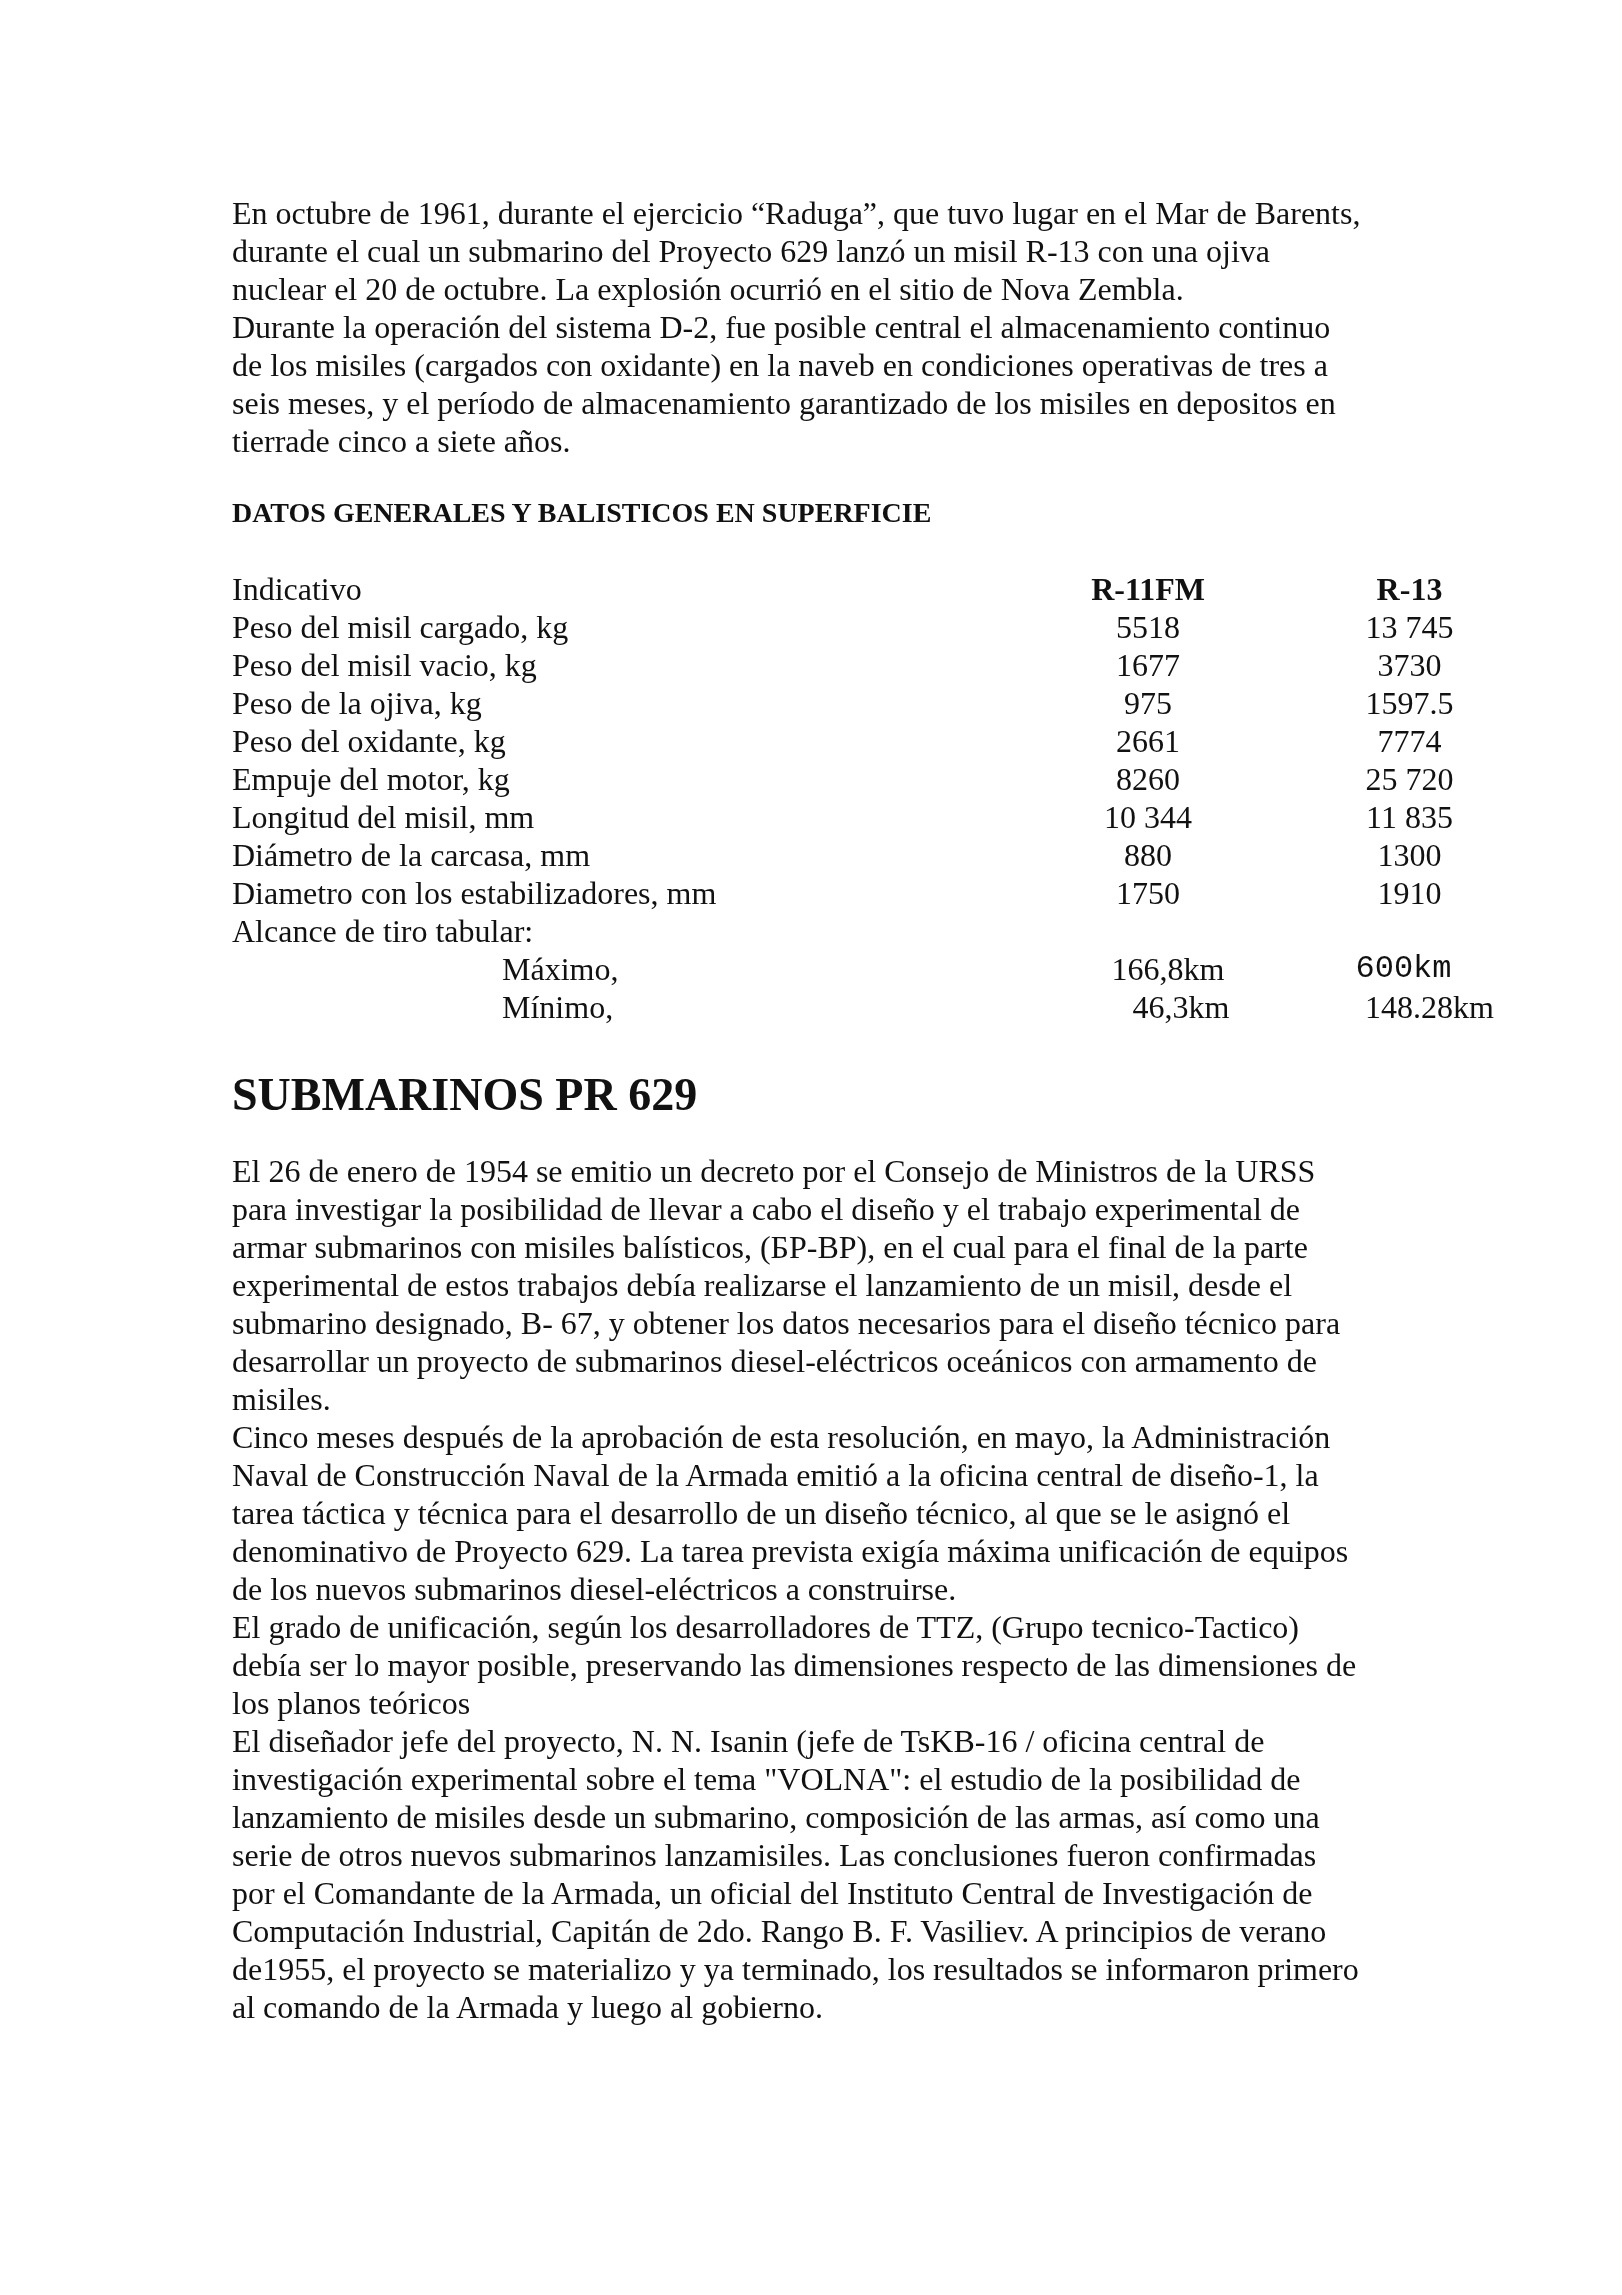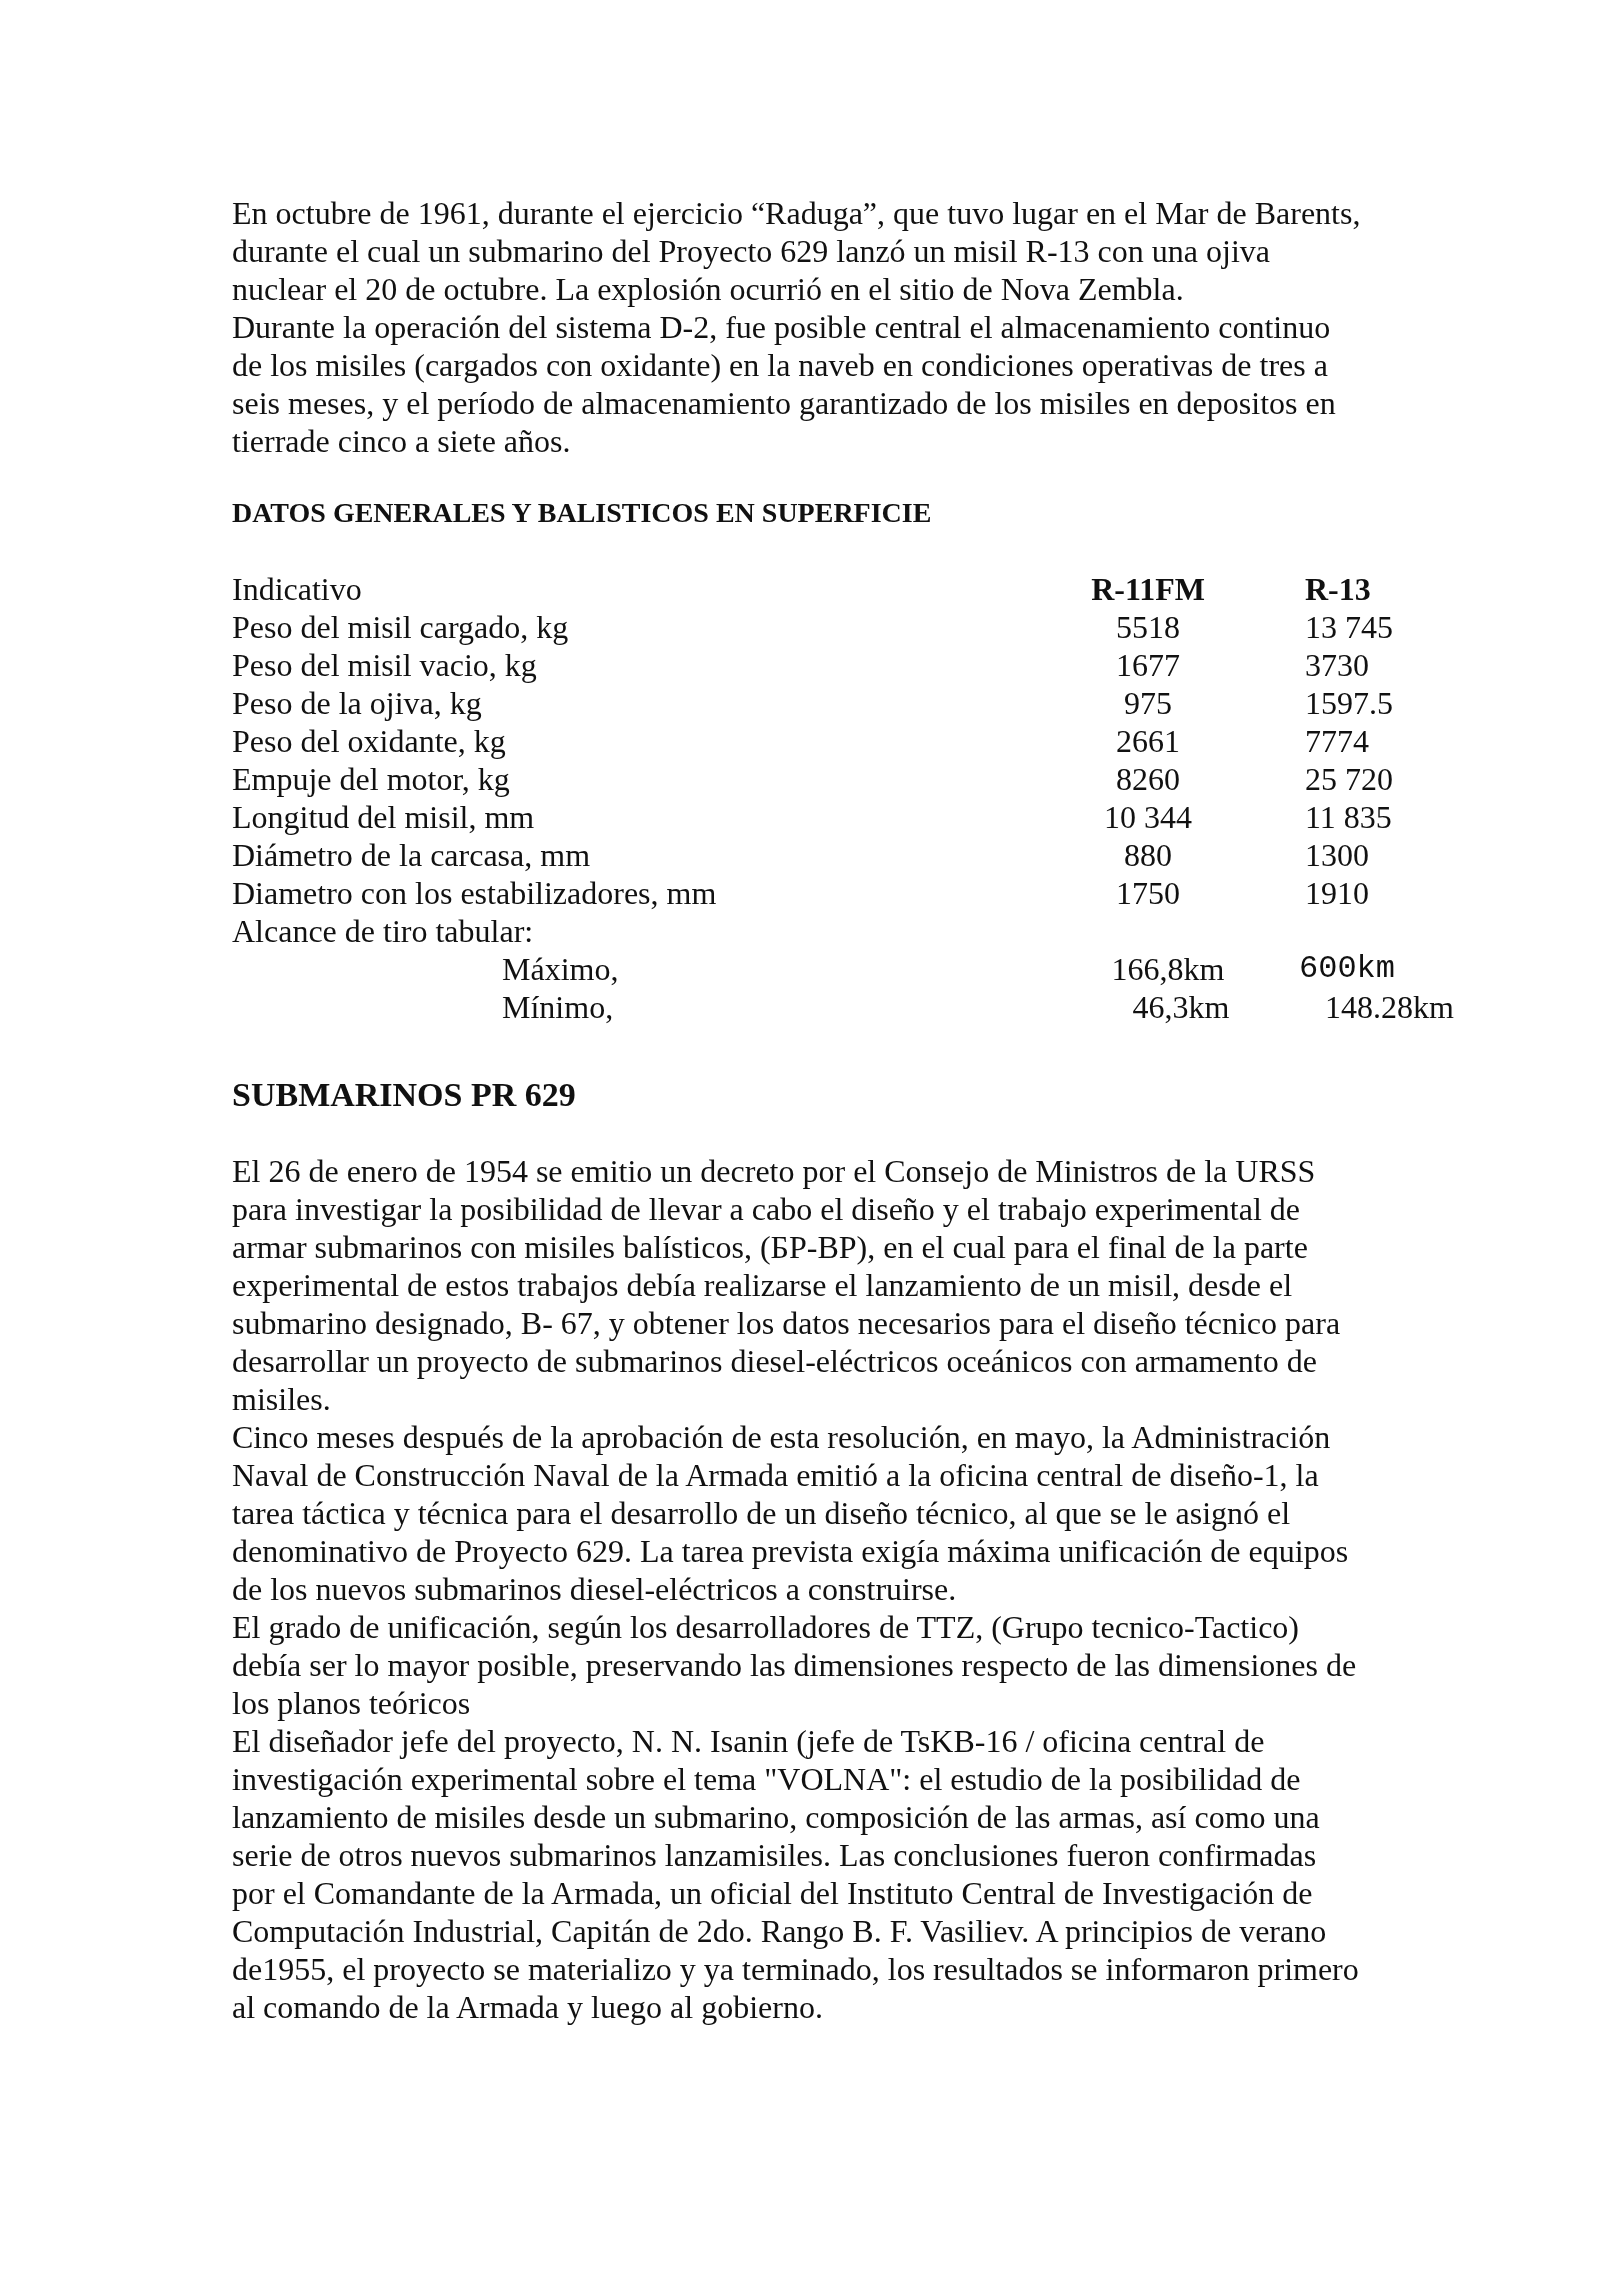--- a/index.html
+++ b/index.html
@@ -13,24 +13,24 @@
   .para { margin: 0; }
   .h-table {
     font-weight: bold; font-size: 28px; line-height: 38px;
     margin-top: 34px; margin-bottom: 38px; white-space: nowrap;
   }
   .tbl { width: 1165px; }
   .row { position: relative; height: 38px; font-size: 32px; line-height: 38px; white-space: nowrap; }
   .row .lbl { position: absolute; left: 0; }
   .row .lbl.indent { left: 270px; }
   .row .c1 { position: absolute; left: 818px; width: 196px; text-align: center; }
-  .row .c2 { position: absolute; left: 1073px; width: 209px; text-align: left; }
+  .row .c2 { position: absolute; left: 1073px; width: 209px; text-align: center; }
   .row.head .c1, .row.head .c2 { font-weight: bold; }
   .h-sub {
-    font-weight: bold; font-size: 34px; line-height: 46px;
+    font-weight: bold; font-size: 46px; line-height: 46px;
     margin-top: 46px; margin-bottom: 34px; white-space: nowrap;
   }
 </style>
 </head>
 <body>
 
 <div class="page">
 
   <div class="para">
     <div class="line">En octubre de 1961, durante el ejercicio “Raduga”, que tuvo lugar en el Mar de Barents,</div>

